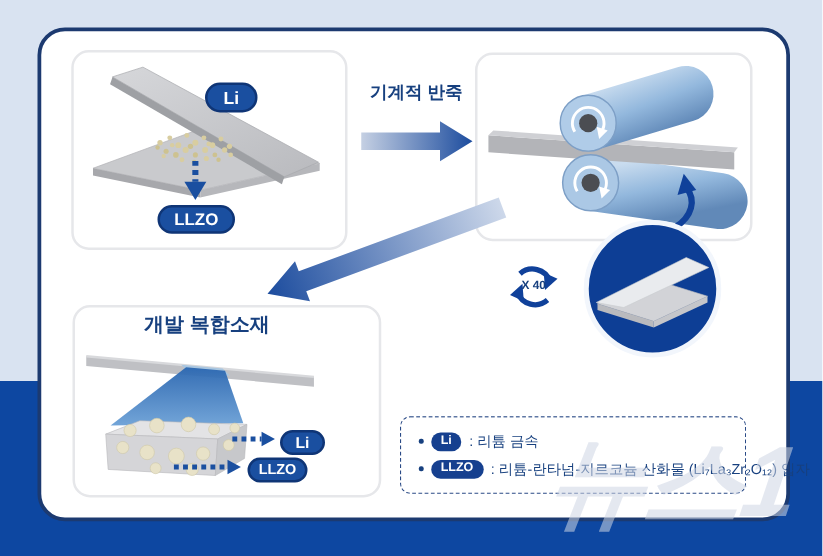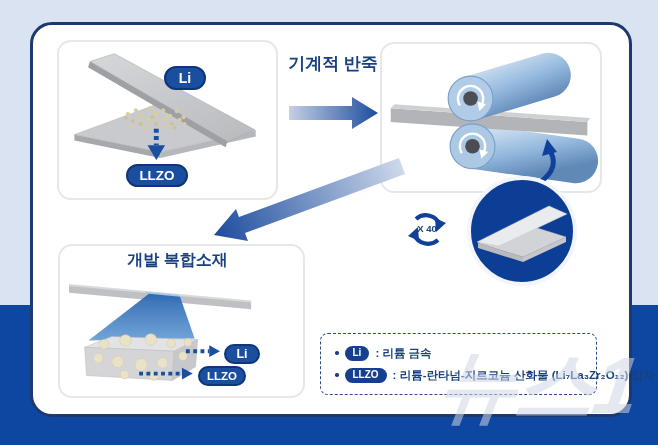--- a/index.html
+++ b/index.html
@@ -15,32 +15,32 @@
   #panel-rollers{left:380px;top:42px;width:222px;height:151px;}
   #panel-composite{left:58px;top:244px;width:247px;height:154px;}
   #overlay{position:absolute;left:0;top:0;width:658px;height:445px;z-index:3;pointer-events:none;}
   .badge{position:absolute;z-index:4;background:#1a4fa0;border:2px solid #0f3576;border-radius:999px;
     color:#fff;font-weight:bold;display:flex;align-items:center;justify-content:center;box-sizing:border-box;}
   #badge-li-1{left:164px;top:66px;width:42px;height:24px;font-size:14px;}
   #badge-llzo-1{left:126px;top:164px;width:62px;height:23px;font-size:13.5px;}
   #badge-li-3{left:224px;top:344px;width:36px;height:20px;font-size:12.5px;}
   #badge-llzo-3{left:198px;top:366px;width:48px;height:20px;font-size:11.5px;}
   .navy-label{position:absolute;z-index:4;color:#17407f;font-weight:800;text-align:center;}
-  #step-label{left:282px;top:52px;width:102px;font-size:17px;}
+  #step-label{left:282px;top:65px;width:102px;font-size:14px;}
   #cycle-count{left:407px;top:223px;width:40px;font-size:9.5px;}
   #cycle-caption{left:398px;top:252px;width:68px;font-size:13px;}
-  #composite-title{left:54px;top:250px;width:247px;font-size:16px;}
+  #composite-title{left:42px;top:250px;width:247px;font-size:16px;}
   #legend{position:absolute;left:320px;top:333px;width:277px;height:62px;box-sizing:border-box;z-index:4;
     border:1.5px dashed #2a4a86;border-radius:8px;display:flex;flex-direction:column;
     justify-content:center;gap:7px;padding-left:14px;background:rgba(255,255,255,.6);}
   .legend-row{display:flex;align-items:center;gap:6px;}
   .legend-dot{width:3.5px;height:3.5px;border-radius:50%;background:#17407f;flex:0 0 auto;}
   .legend-pill{background:#16408f;border-radius:999px;color:#fff;font-weight:bold;font-size:10px;
     padding:1.5px 8px;line-height:12px;}
-  .legend-text{color:#17407f;font-weight:bold;font-size:11.5px;white-space:nowrap;}
+  .legend-text{color:#17407f;font-weight:normal;font-size:11.5px;white-space:nowrap;}
   #watermark{position:absolute;left:438px;top:346px;z-index:9;font-size:80px;line-height:1;
     font-style:italic;font-weight:800;letter-spacing:-2px;color:rgba(206,213,227,0.55);
     transform:skewX(-8deg);pointer-events:none;}
 </style>
 </head>
 <body>
 
 <div id="canvas">
 
   <div class="card"></div>

